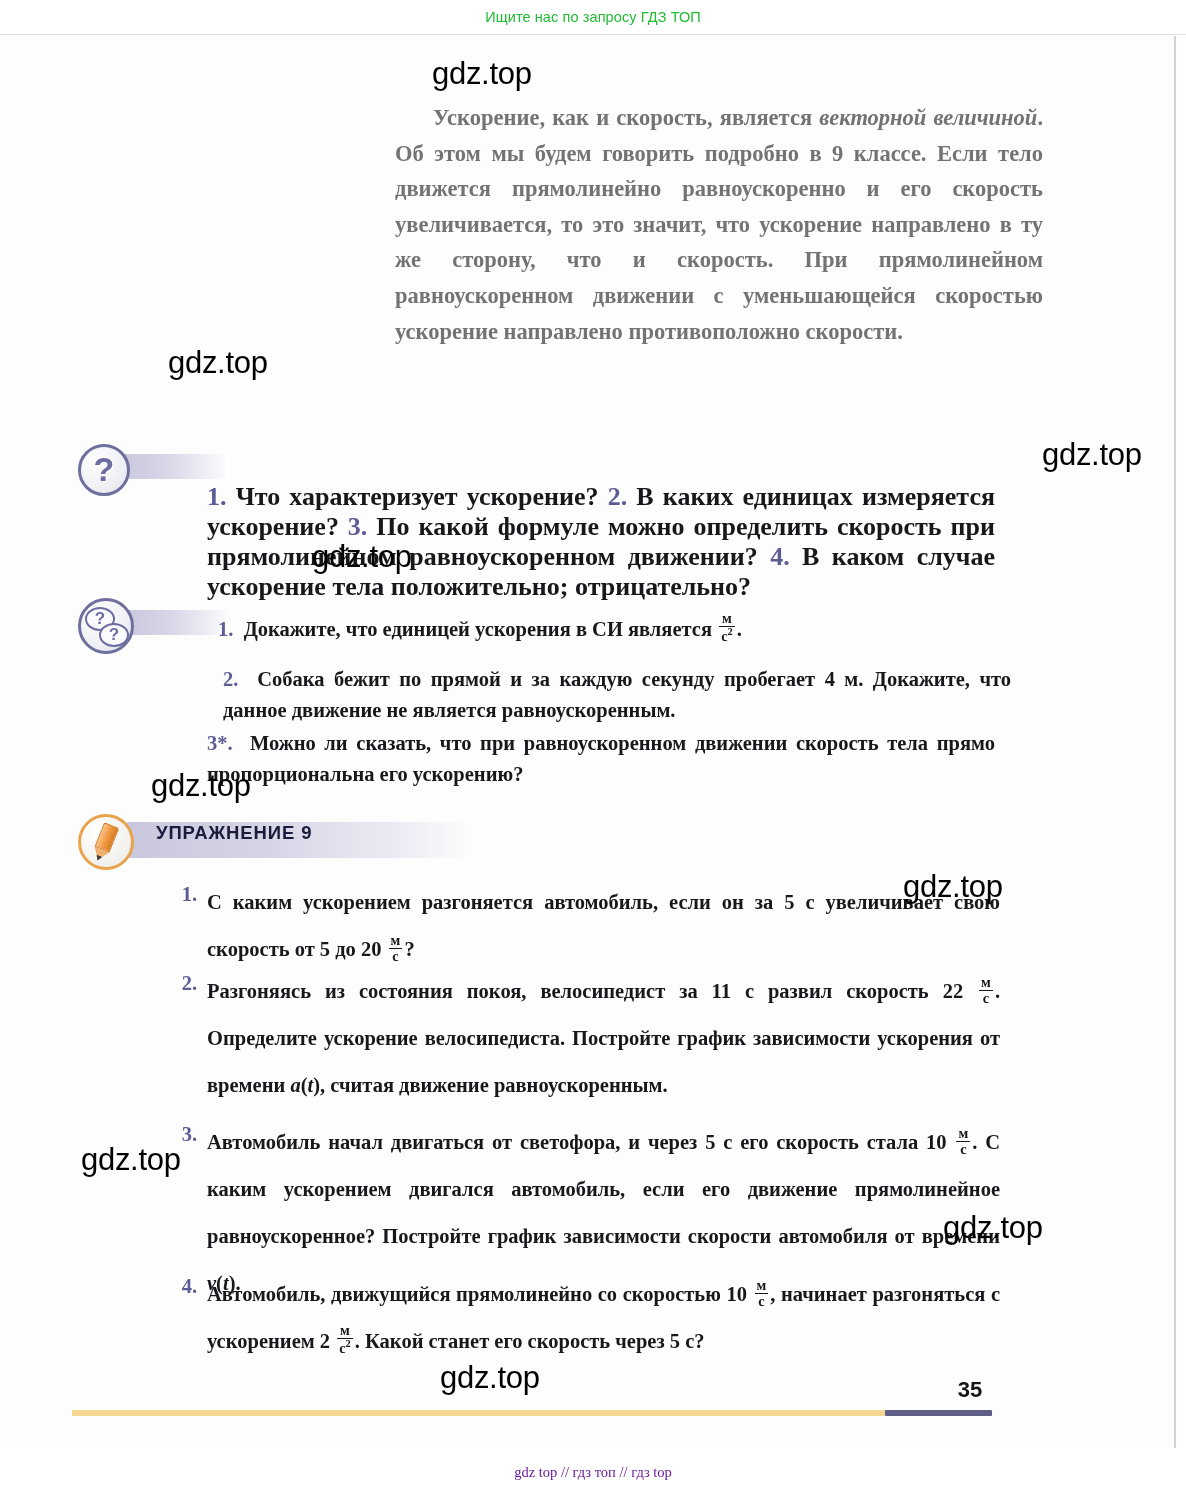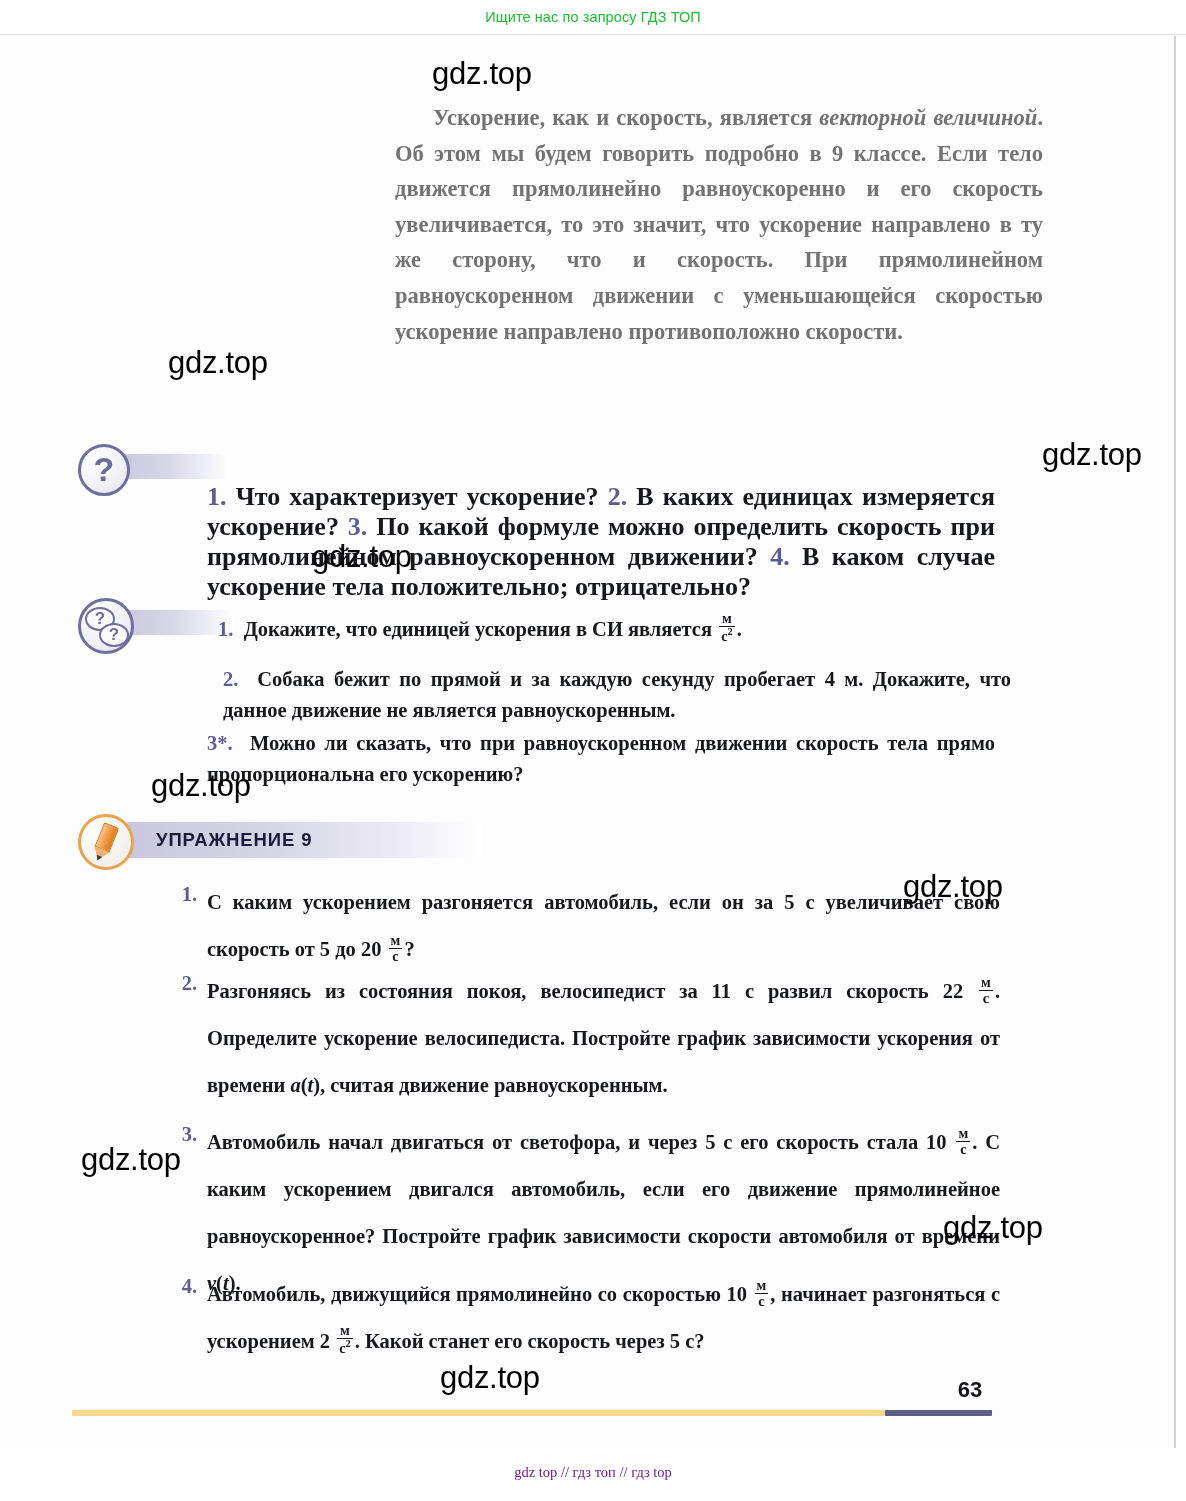--- a/index.html
+++ b/index.html
@@ -211,21 +211,21 @@
 
   .exercise-bar {
     position: absolute;
     left: 48px;
     top: 8px;
     width: 355px;
     height: 36px;
     background: linear-gradient(to right, #c8c7dd 0%, #d6d5e6 40%, #edecf4 78%, #ffffff 100%);
     border-radius: 2px;
     display: flex;
-    align-items: center;
+    align-items: flex-start;
   }
   .exercise-title {
     font-family: "Liberation Sans", sans-serif;
     font-size: 18.5px;
     font-weight: 700;
     color: #1b1b3c;
     letter-spacing: .9px;
     margin-left: 30px;
   }
 
@@ -382,21 +382,21 @@
     <div class="ex-item" style="left:155px; top:1083px; width:845px;">
       <span class="ex-num">3.</span>
       <div class="ex-body">Автомобиль начал двигаться от светофора, и через 5 с его скорость стала 10&nbsp;<span class="frac"><span class="n">м</span><span class="d">с</span></span>. С каким ускорением двигался автомобиль, если его движение прямолинейное равноускоренное? Постройте график зависимости скорости автомобиля от времени <i>v</i>(<i>t</i>).</div>
     </div>
 
     <div class="ex-item" style="left:155px; top:1235px; width:845px;">
       <span class="ex-num">4.</span>
       <div class="ex-body">Автомобиль, движущийся прямолинейно со скоростью 10&nbsp;<span class="frac"><span class="n">м</span><span class="d">с</span></span>, начинает разгоняться с ускорением 2&nbsp;<span class="frac"><span class="n">м</span><span class="d">с<sup>2</sup></span></span>. Какой станет его скорость через 5 с?</div>
     </div>
 
-    <div class="page-no">63</div>
+    <div class="page-no">35</div>
     <div class="foot-rule">
       <span class="tan"></span>
       <span class="navy"></span>
     </div>
 
   </div>
 </div>
 
 <div class="bottom-footer">
   <span class="bottom-footer-text">gdz top  //  гдз топ  //  гдз top</span>

